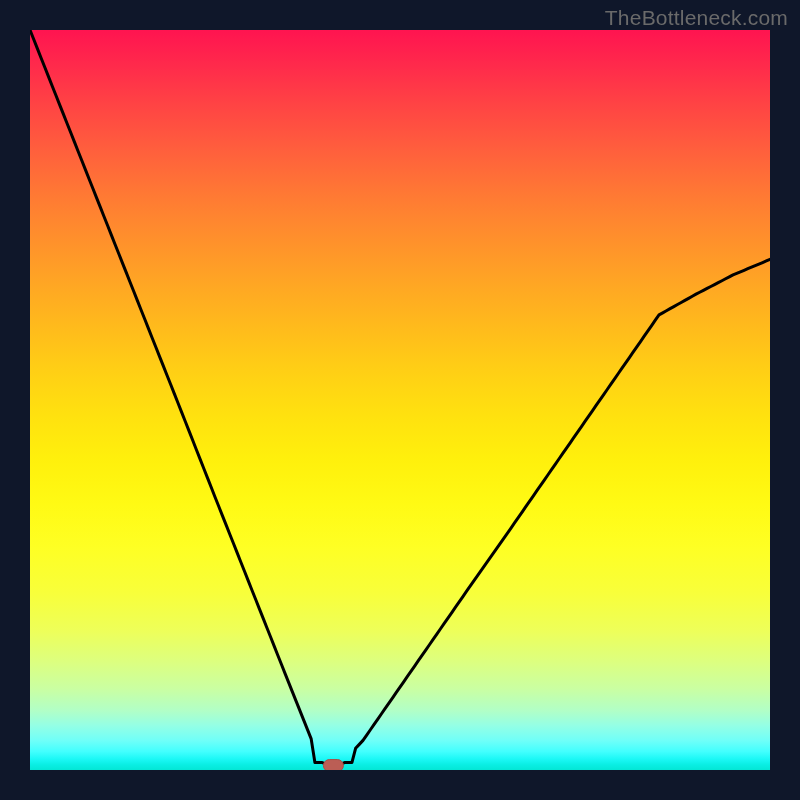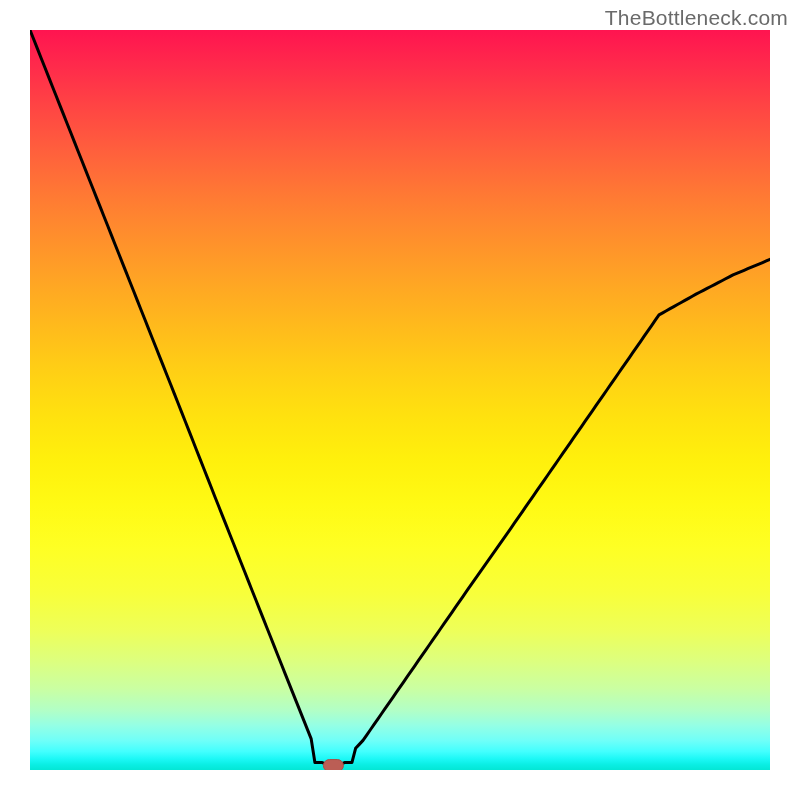--- a/index.html
+++ b/index.html
@@ -10,21 +10,21 @@
     background: #000000;
     overflow: hidden;
     font-family: Arial, Helvetica, sans-serif;
   }
   .frame {
     position: absolute;
     top: 0;
     left: 0;
     width: 800px;
     height: 800px;
-    background: #ffffff;
+    background: #0f172a;
   }
   .plot-area {
     position: absolute;
     top: 30px;
     left: 30px;
     width: 740px;
     height: 740px;
     overflow: hidden;
   }
   .gradient-bg {

